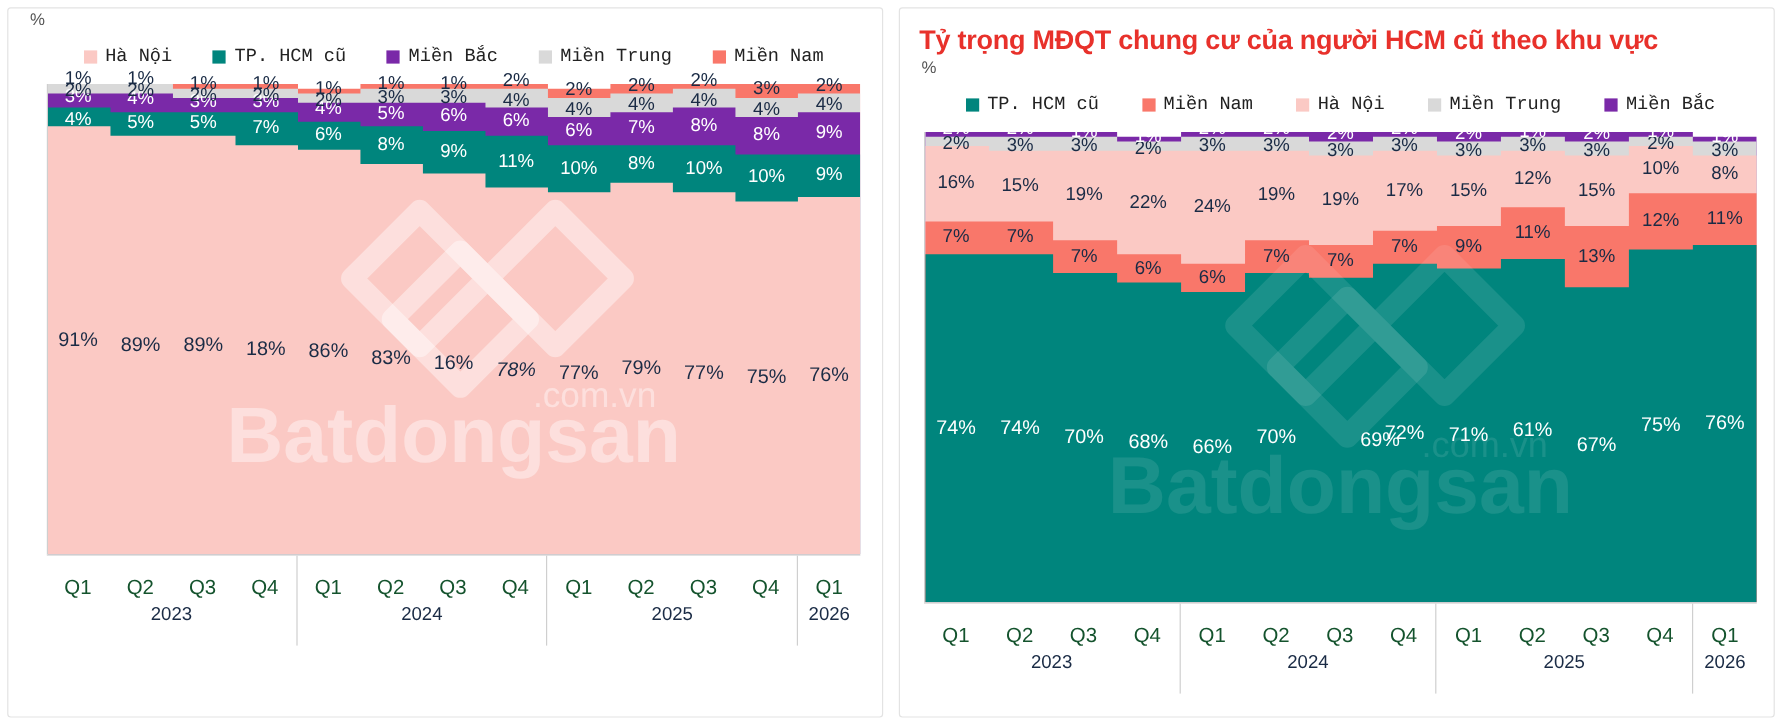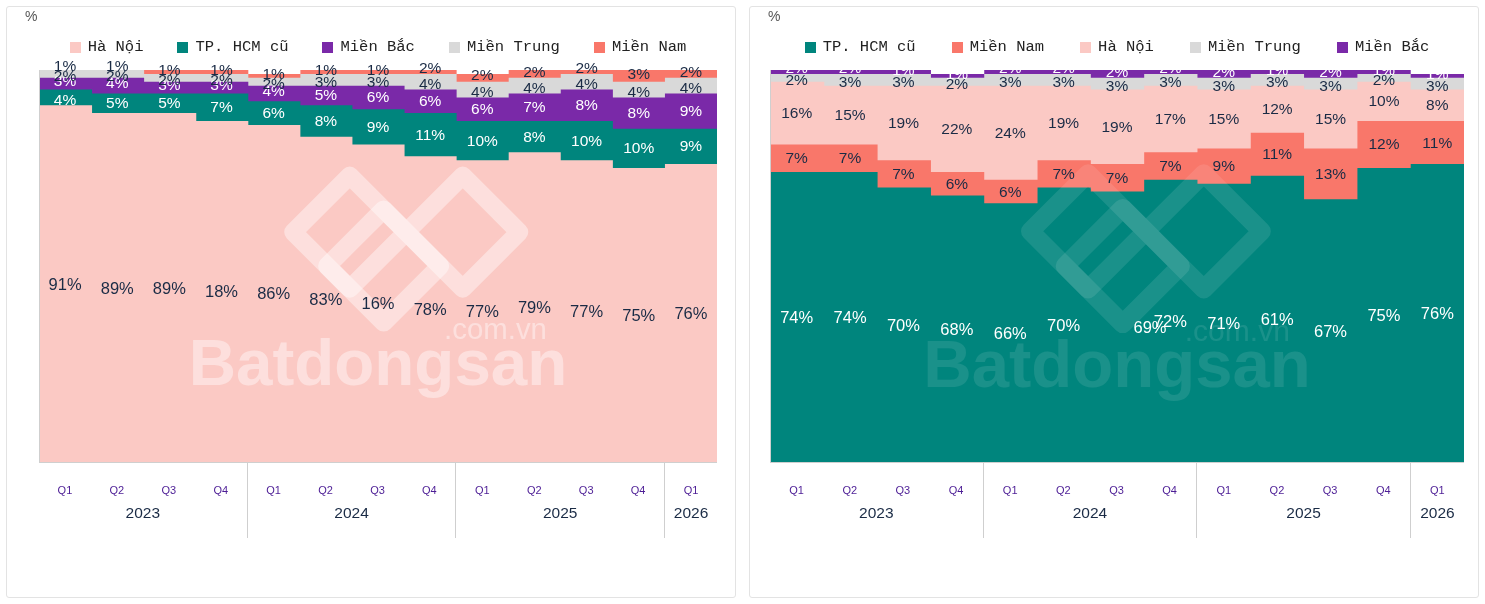--- a/index.html
+++ b/index.html
@@ -97,21 +97,21 @@
     position: relative;
     display: flex;
     flex-direction: column;
     border-left: 1px solid #cfcfcf;
   }
   .year-group:first-child { border-left: none; }
   .q-row { display: flex; flex: 1 1 auto; }
   .q-cell {
     flex: 1 1 0;
     display: flex; align-items: center; justify-content: center;
-    font-size: 11px; color: #4c1d95;
+    font-size: 17px; color: #14532d;
     padding-top: 12px;
   }
   .year-lbl {
     text-align: center;
     font-size: 15.5px; color: #1a2b45;
     padding-bottom: 16px;
   }
 </style>
 </head>
 <body>
@@ -164,21 +164,21 @@
           </svg>
         </div>
       <div class="labels" id="labels-0">
           <div class="lbl dark big" style="left: 3.84615%; top: 54.5%;">91%</div>
           <div class="lbl dark big" style="left: 11.5385%; top: 55.5%;">89%</div>
           <div class="lbl dark big" style="left: 19.2308%; top: 55.5%;">89%</div>
           <div class="lbl dark big" style="left: 26.9231%; top: 56.5%;">18%</div>
           <div class="lbl dark big" style="left: 34.6154%; top: 57%;">86%</div>
           <div class="lbl dark big" style="left: 42.3077%; top: 58.5%;">83%</div>
           <div class="lbl dark big" style="left: 50%; top: 59.5%;">16%</div>
-          <div class="lbl dark big" style="left: 57.6923%; top: 61%;">78%</div>
+          <div class="lbl dark big" style="left: 57.6923%; top: 61%; font-style: italic;">78%</div>
           <div class="lbl dark big" style="left: 65.3846%; top: 61.5%;">77%</div>
           <div class="lbl dark big" style="left: 73.0769%; top: 60.5%;">79%</div>
           <div class="lbl dark big" style="left: 80.7692%; top: 61.5%;">77%</div>
           <div class="lbl dark big" style="left: 88.4615%; top: 62.5%;">75%</div>
           <div class="lbl dark big" style="left: 96.1538%; top: 62%;">76%</div>
           <div class="lbl light" style="left: 3.84615%; top: 7.6%;">4%</div>
           <div class="lbl light" style="left: 11.5385%; top: 8.5%;">5%</div>
           <div class="lbl light" style="left: 19.2308%; top: 8.5%;">5%</div>
           <div class="lbl light" style="left: 26.9231%; top: 9.5%;">7%</div>
           <div class="lbl light" style="left: 34.6154%; top: 11%;">6%</div>
@@ -262,20 +262,21 @@
         <div class="year-group" style="flex: 1 1 0px;">
           <div class="q-row">
             <div class="q-cell">Q1</div>
           </div>
           <div class="year-lbl">2026</div>
         </div>
       </div>
   </div>
 
   <div class="panel right">
+    <div class="title">Tỷ trọng MĐQT chung cư của người HCM cũ theo khu vực</div>
     <div class="unit">%</div>
     <div class="legend" id="legend-1">
         <div class="legend-item">
           <span class="legend-swatch" style="background: rgb(0, 133, 125);"></span>
           <span class="legend-label">TP. HCM cũ</span>
         </div>
         <div class="legend-item">
           <span class="legend-swatch" style="background: rgb(249, 119, 106);"></span>
           <span class="legend-label">Miền Nam</span>
         </div>

